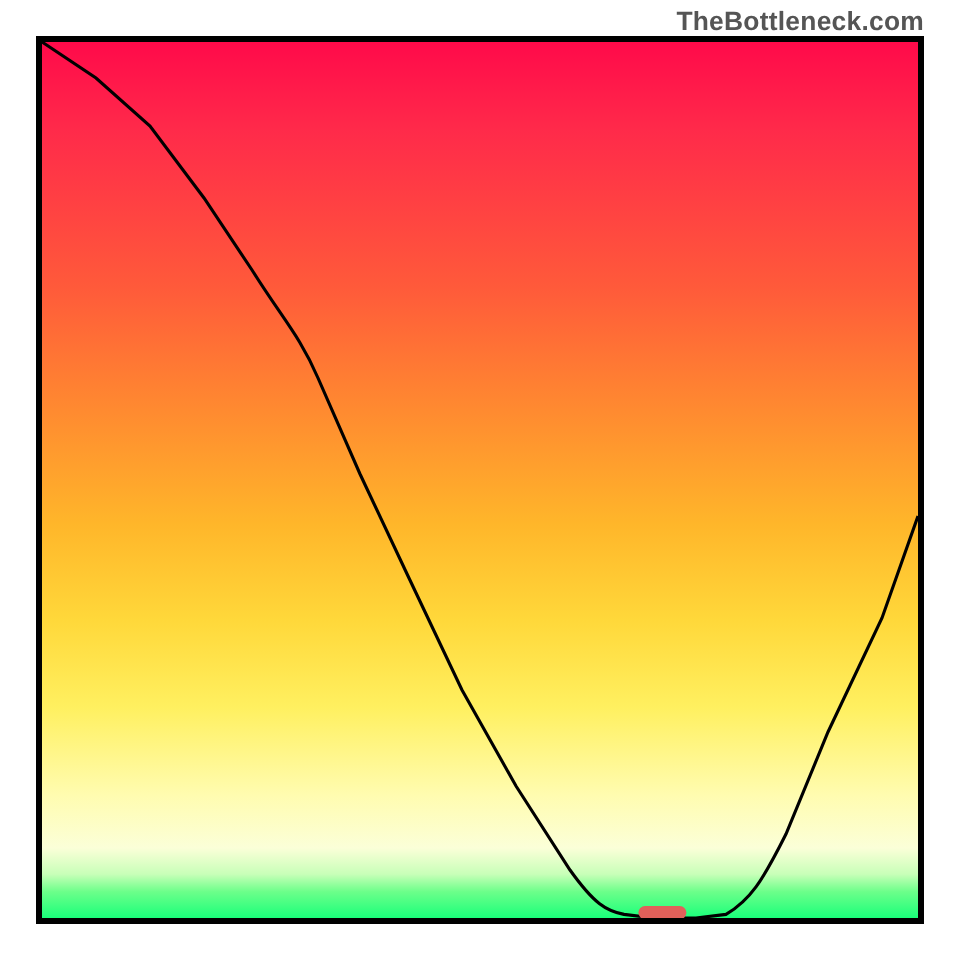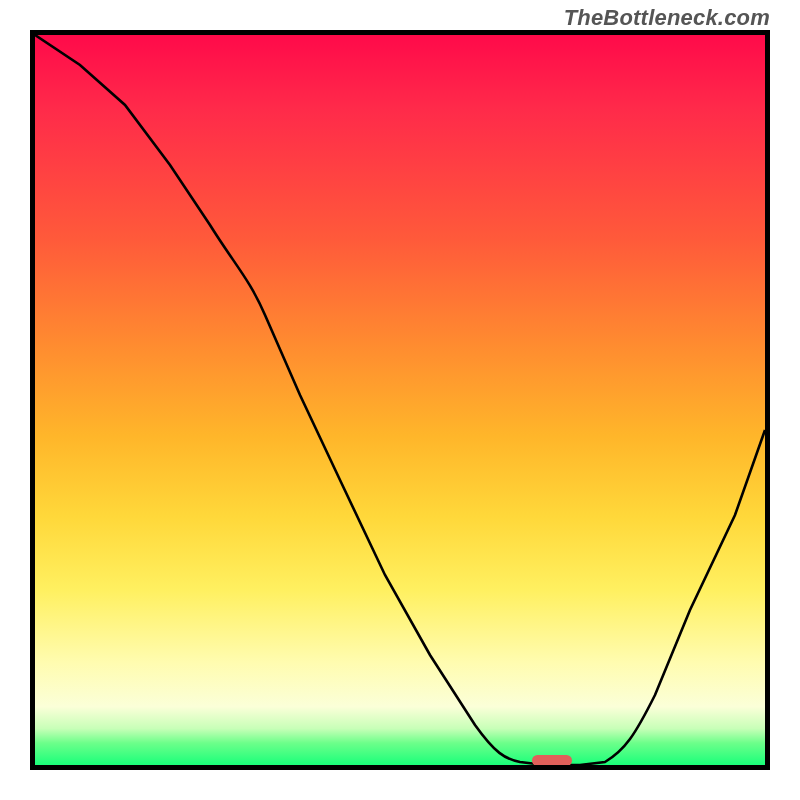--- a/index.html
+++ b/index.html
@@ -7,21 +7,20 @@
     padding: 0;
     width: 800px;
     height: 800px;
     background: #ffffff;
     font-family: Arial, Helvetica, sans-serif;
   }
   .chart-container {
     position: relative;
     width: 800px;
     height: 800px;
-    font-style: italic;
   }
   .plot-area {
     position: absolute;
     left: 30px;
     top: 30px;
     width: 740px;
     height: 740px;
     box-sizing: border-box;
     border: 5px solid #000000;
     overflow: hidden;

